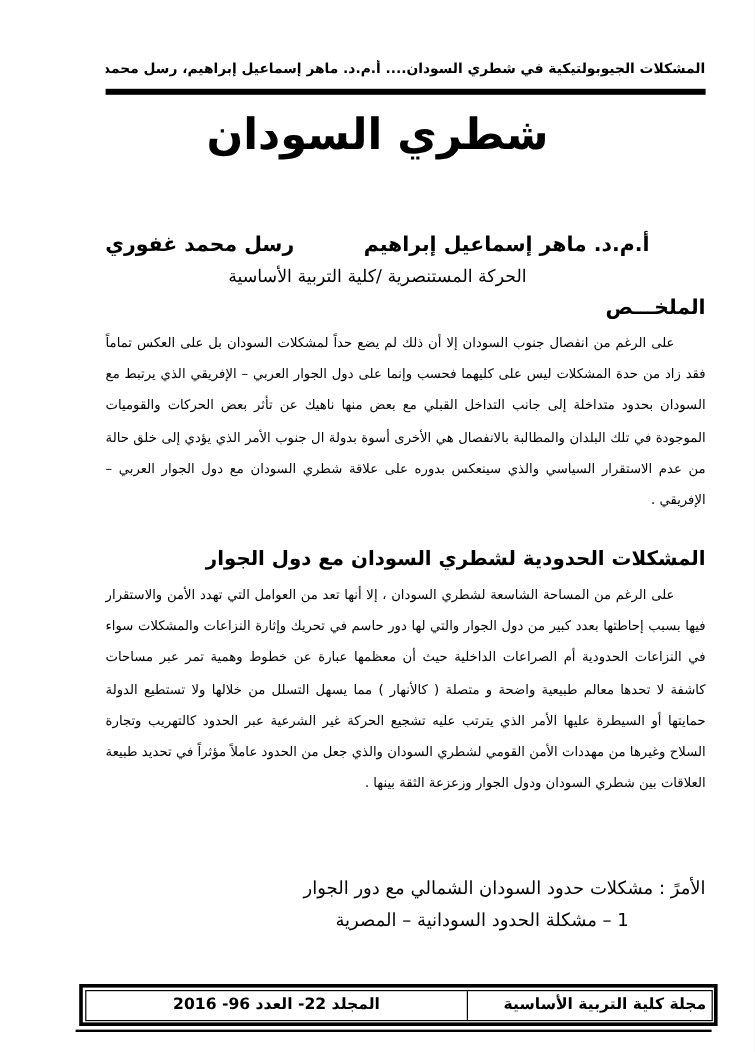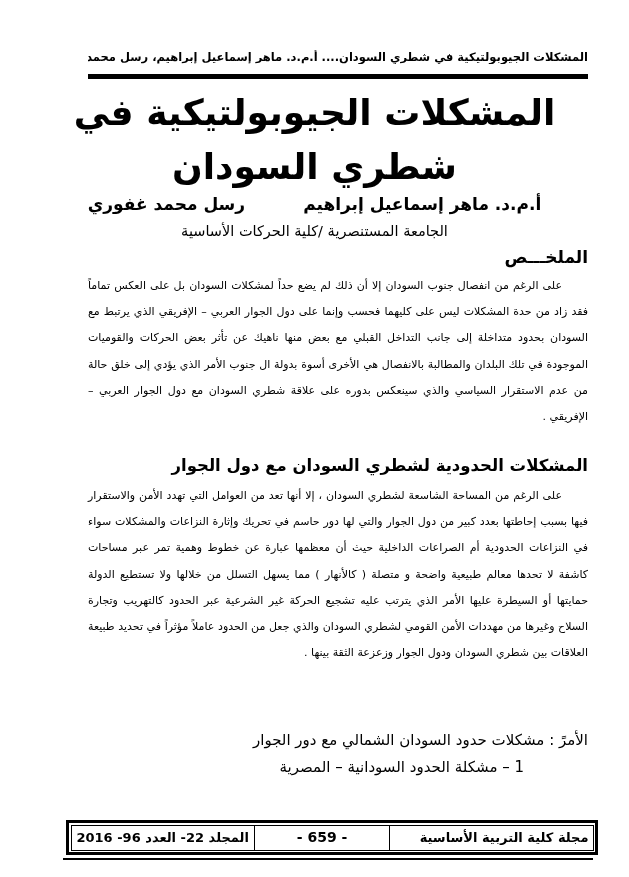--- a/index.html
+++ b/index.html
@@ -143,47 +143,45 @@
 </head>
 <body>
 
 <div class="page">
 
   <div class="running-head">المشكلات الجيوبولتيكية في شطري السودان.... أ.م.د. ماهر إسماعيل إبراهيم، رسل محمد غفوري</div>
 
   <div class="head-rule"></div>
 
   <div class="doc-title">
-    <div>المشكلات الجيوبولتيكية في</div>
     <div>شطري السودان</div>
   </div>
 
   <div class="authors-row">
     <span>أ.م.د. ماهر إسماعيل إبراهيم</span>
     <span>رسل محمد غفوري</span>
   </div>
 
-  <div class="affiliation">الجامعة المستنصرية /كلية الحركات الأساسية</div>
+  <div class="affiliation">الحركة المستنصرية /كلية التربية الأساسية</div>
 
   <div class="abstract-heading">الملخـــص</div>
 
   <p class="para abstract-para">على الرغم من انفصال جنوب السودان إلا أن ذلك لم يضع حداً لمشكلات السودان بل على العكس تماماً فقد زاد من حدة المشكلات ليس على كليهما فحسب وإنما على دول الجوار العربي – الإفريقي الذي يرتبط مع السودان بحدود متداخلة إلى جانب التداخل القبلي مع بعض منها ناهيك عن تأثر بعض الحركات والقوميات الموجودة في تلك البلدان والمطالبة بالانفصال هي الأخرى أسوة بدولة ال جنوب الأمر الذي يؤدي إلى خلق حالة من عدم الاستقرار السياسي والذي سينعكس بدوره على علاقة شطري السودان مع دول الجوار العربي – الإفريقي .</p>
 
   <div class="section-heading">المشكلات الحدودية لشطري السودان مع دول الجوار</div>
 
   <p class="para section-para">على الرغم من المساحة الشاسعة لشطري السودان ، إلا أنها تعد من العوامل التي تهدد الأمن والاستقرار فيها بسبب إحاطتها بعدد كبير من دول الجوار والتي لها دور حاسم في تحريك وإثارة النزاعات والمشكلات سواء في النزاعات الحدودية أم الصراعات الداخلية حيث أن معظمها عبارة عن خطوط وهمية تمر عبر مساحات كاشفة لا تحدها معالم طبيعية واضحة و متصلة ( كالأنهار ) مما يسهل التسلل من خلالها ولا تستطيع الدولة حمايتها أو السيطرة عليها الأمر الذي يترتب عليه تشجيع الحركة غير الشرعية عبر الحدود كالتهريب وتجارة السلاح وغيرها من مهددات الأمن القومي لشطري السودان والذي جعل من الحدود عاملاً مؤثراً في تحديد طبيعة العلاقات بين شطري السودان ودول الجوار وزعزعة الثقة بينها .</p>
 
 
   <div class="outline-first">الأمرً : مشكلات حدود السودان الشمالي مع دور الجوار</div>
 
   <div class="outline-item item-0">1 – مشكلة الحدود السودانية – المصرية</div>
 
   <div class="outline-item item-1">2 – مشكلة الحدود السودانية – الليبية</div>
 
   <div class="footer-box">
     <div class="footer-inner">
       <div class="footer-cell journal">مجلة كلية التربية الأساسية</div>
-      <div class="footer-cell pageno">- 659 -</div>
       <div class="footer-cell issue">المجلد 22- العدد 96- 2016</div>
     </div>
   </div>
 
 </div>
 
 </body></html>

